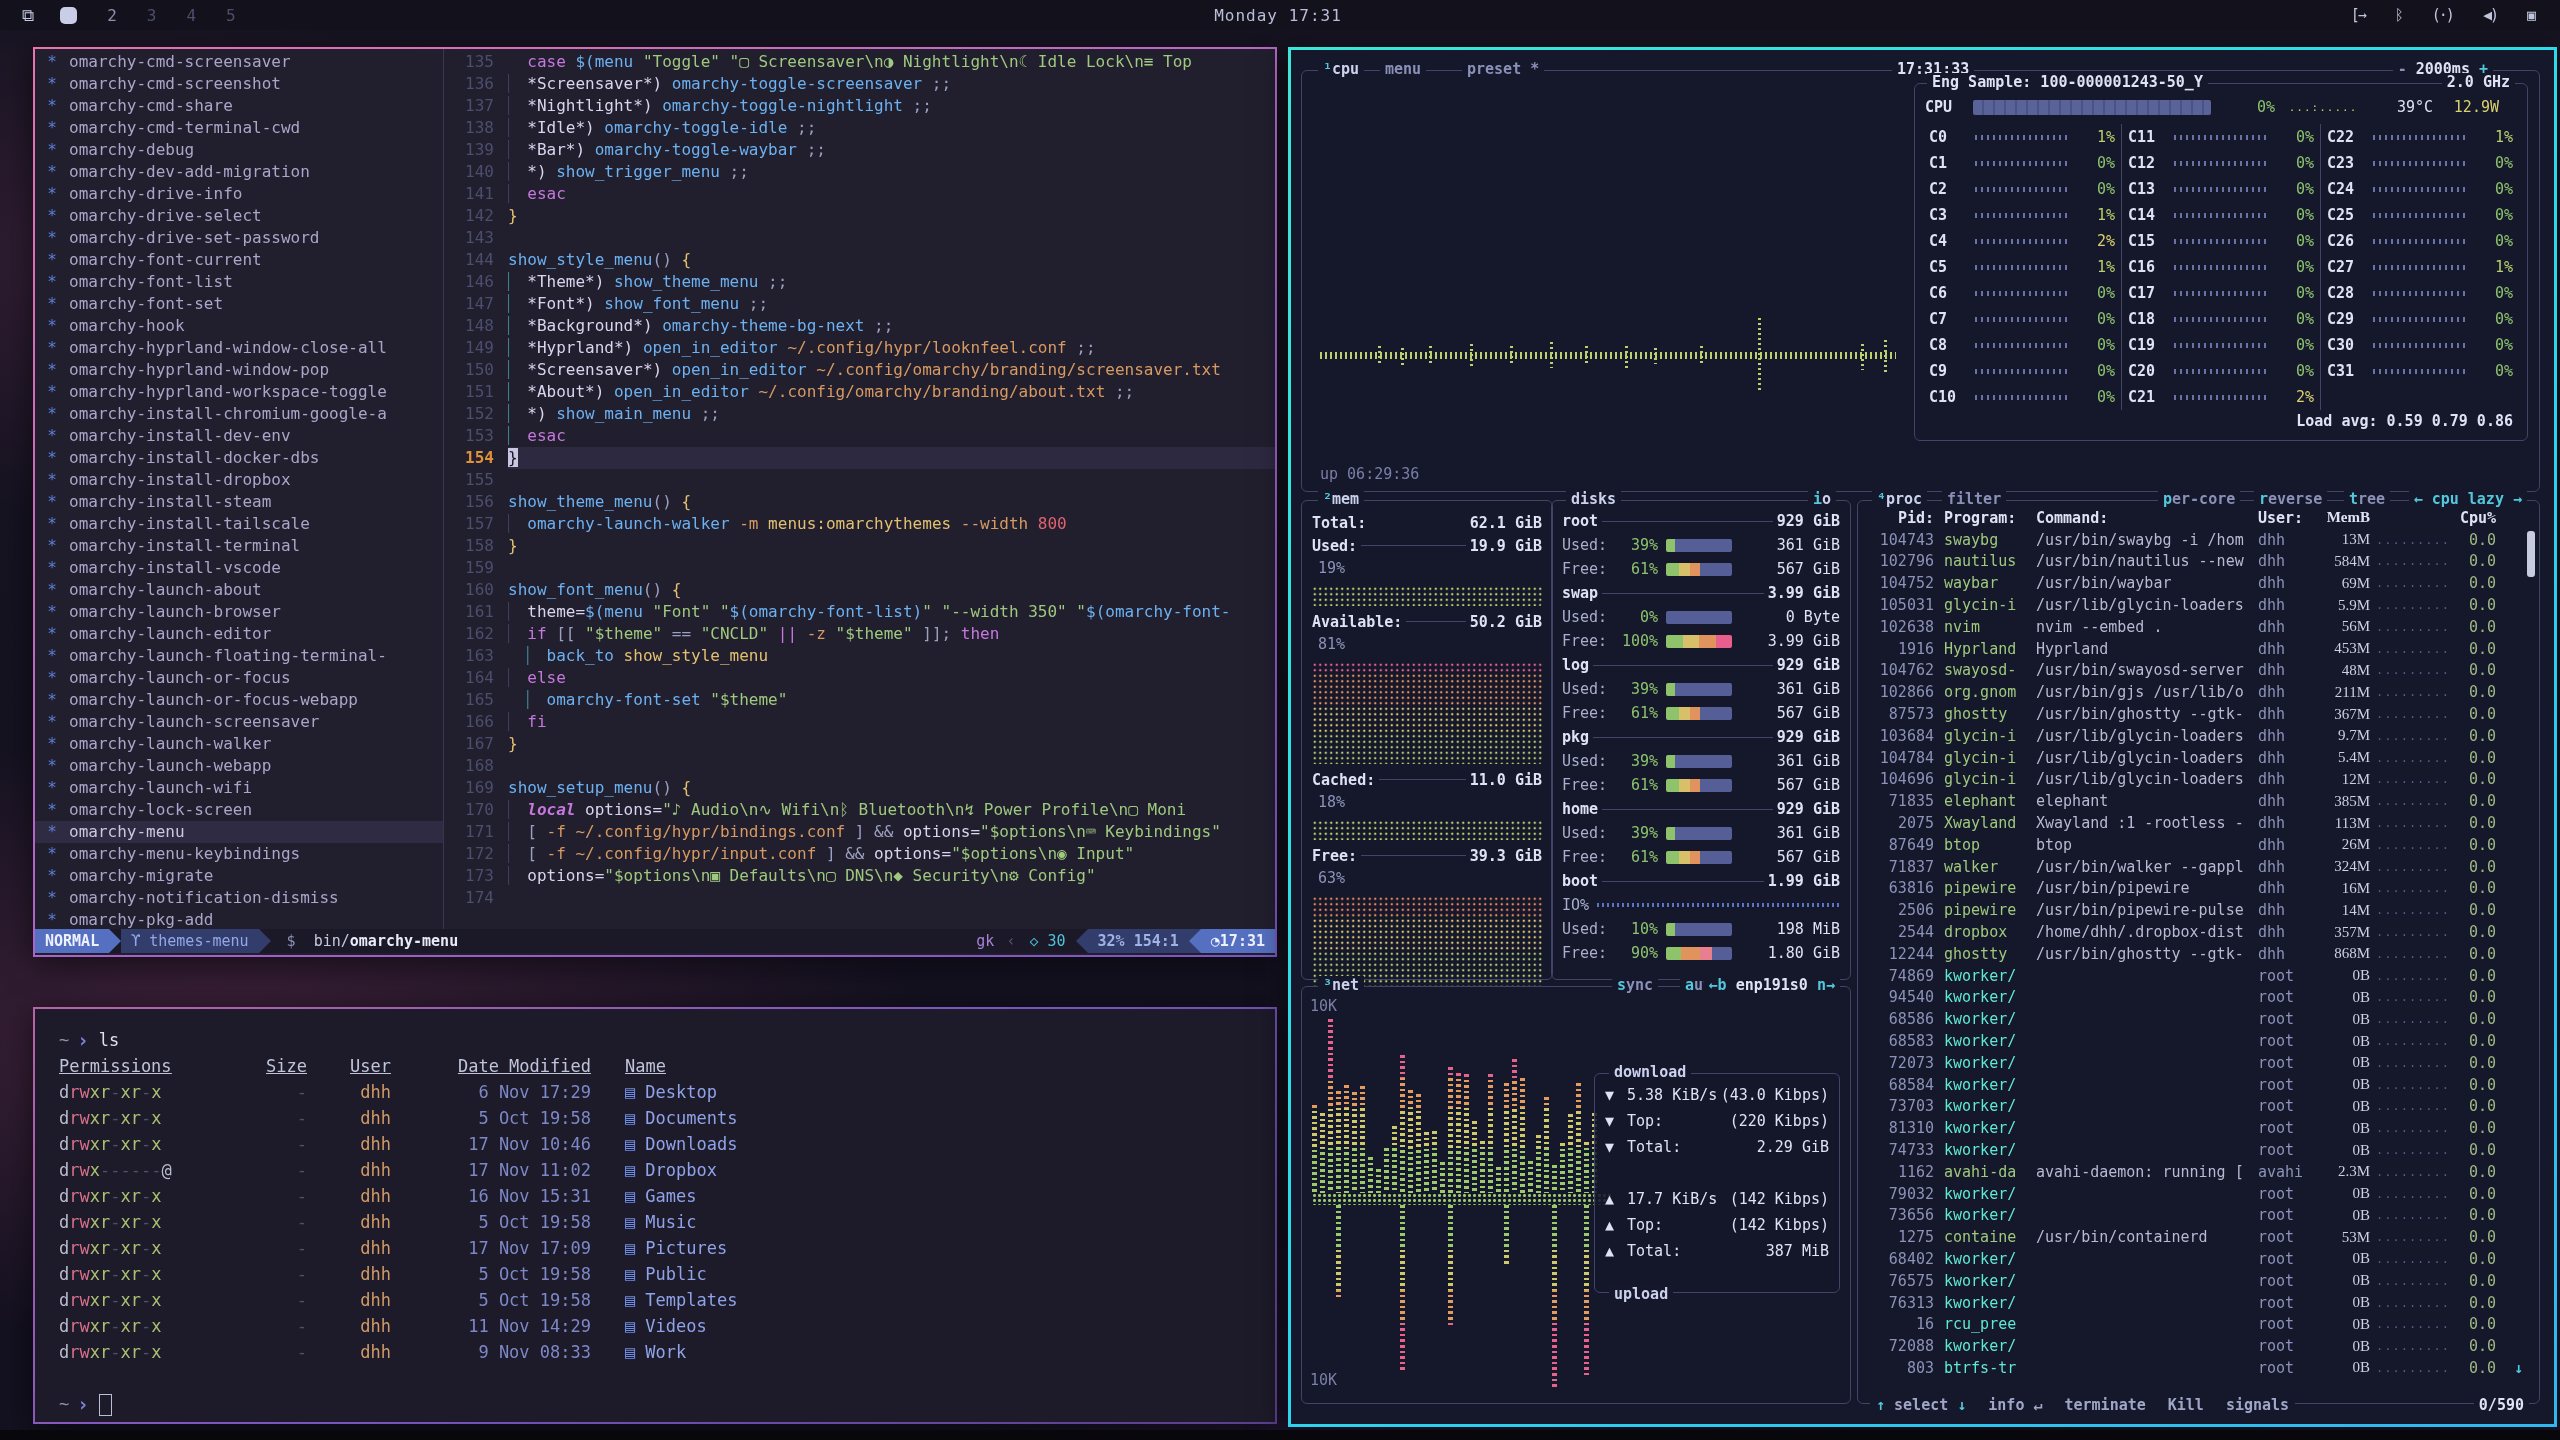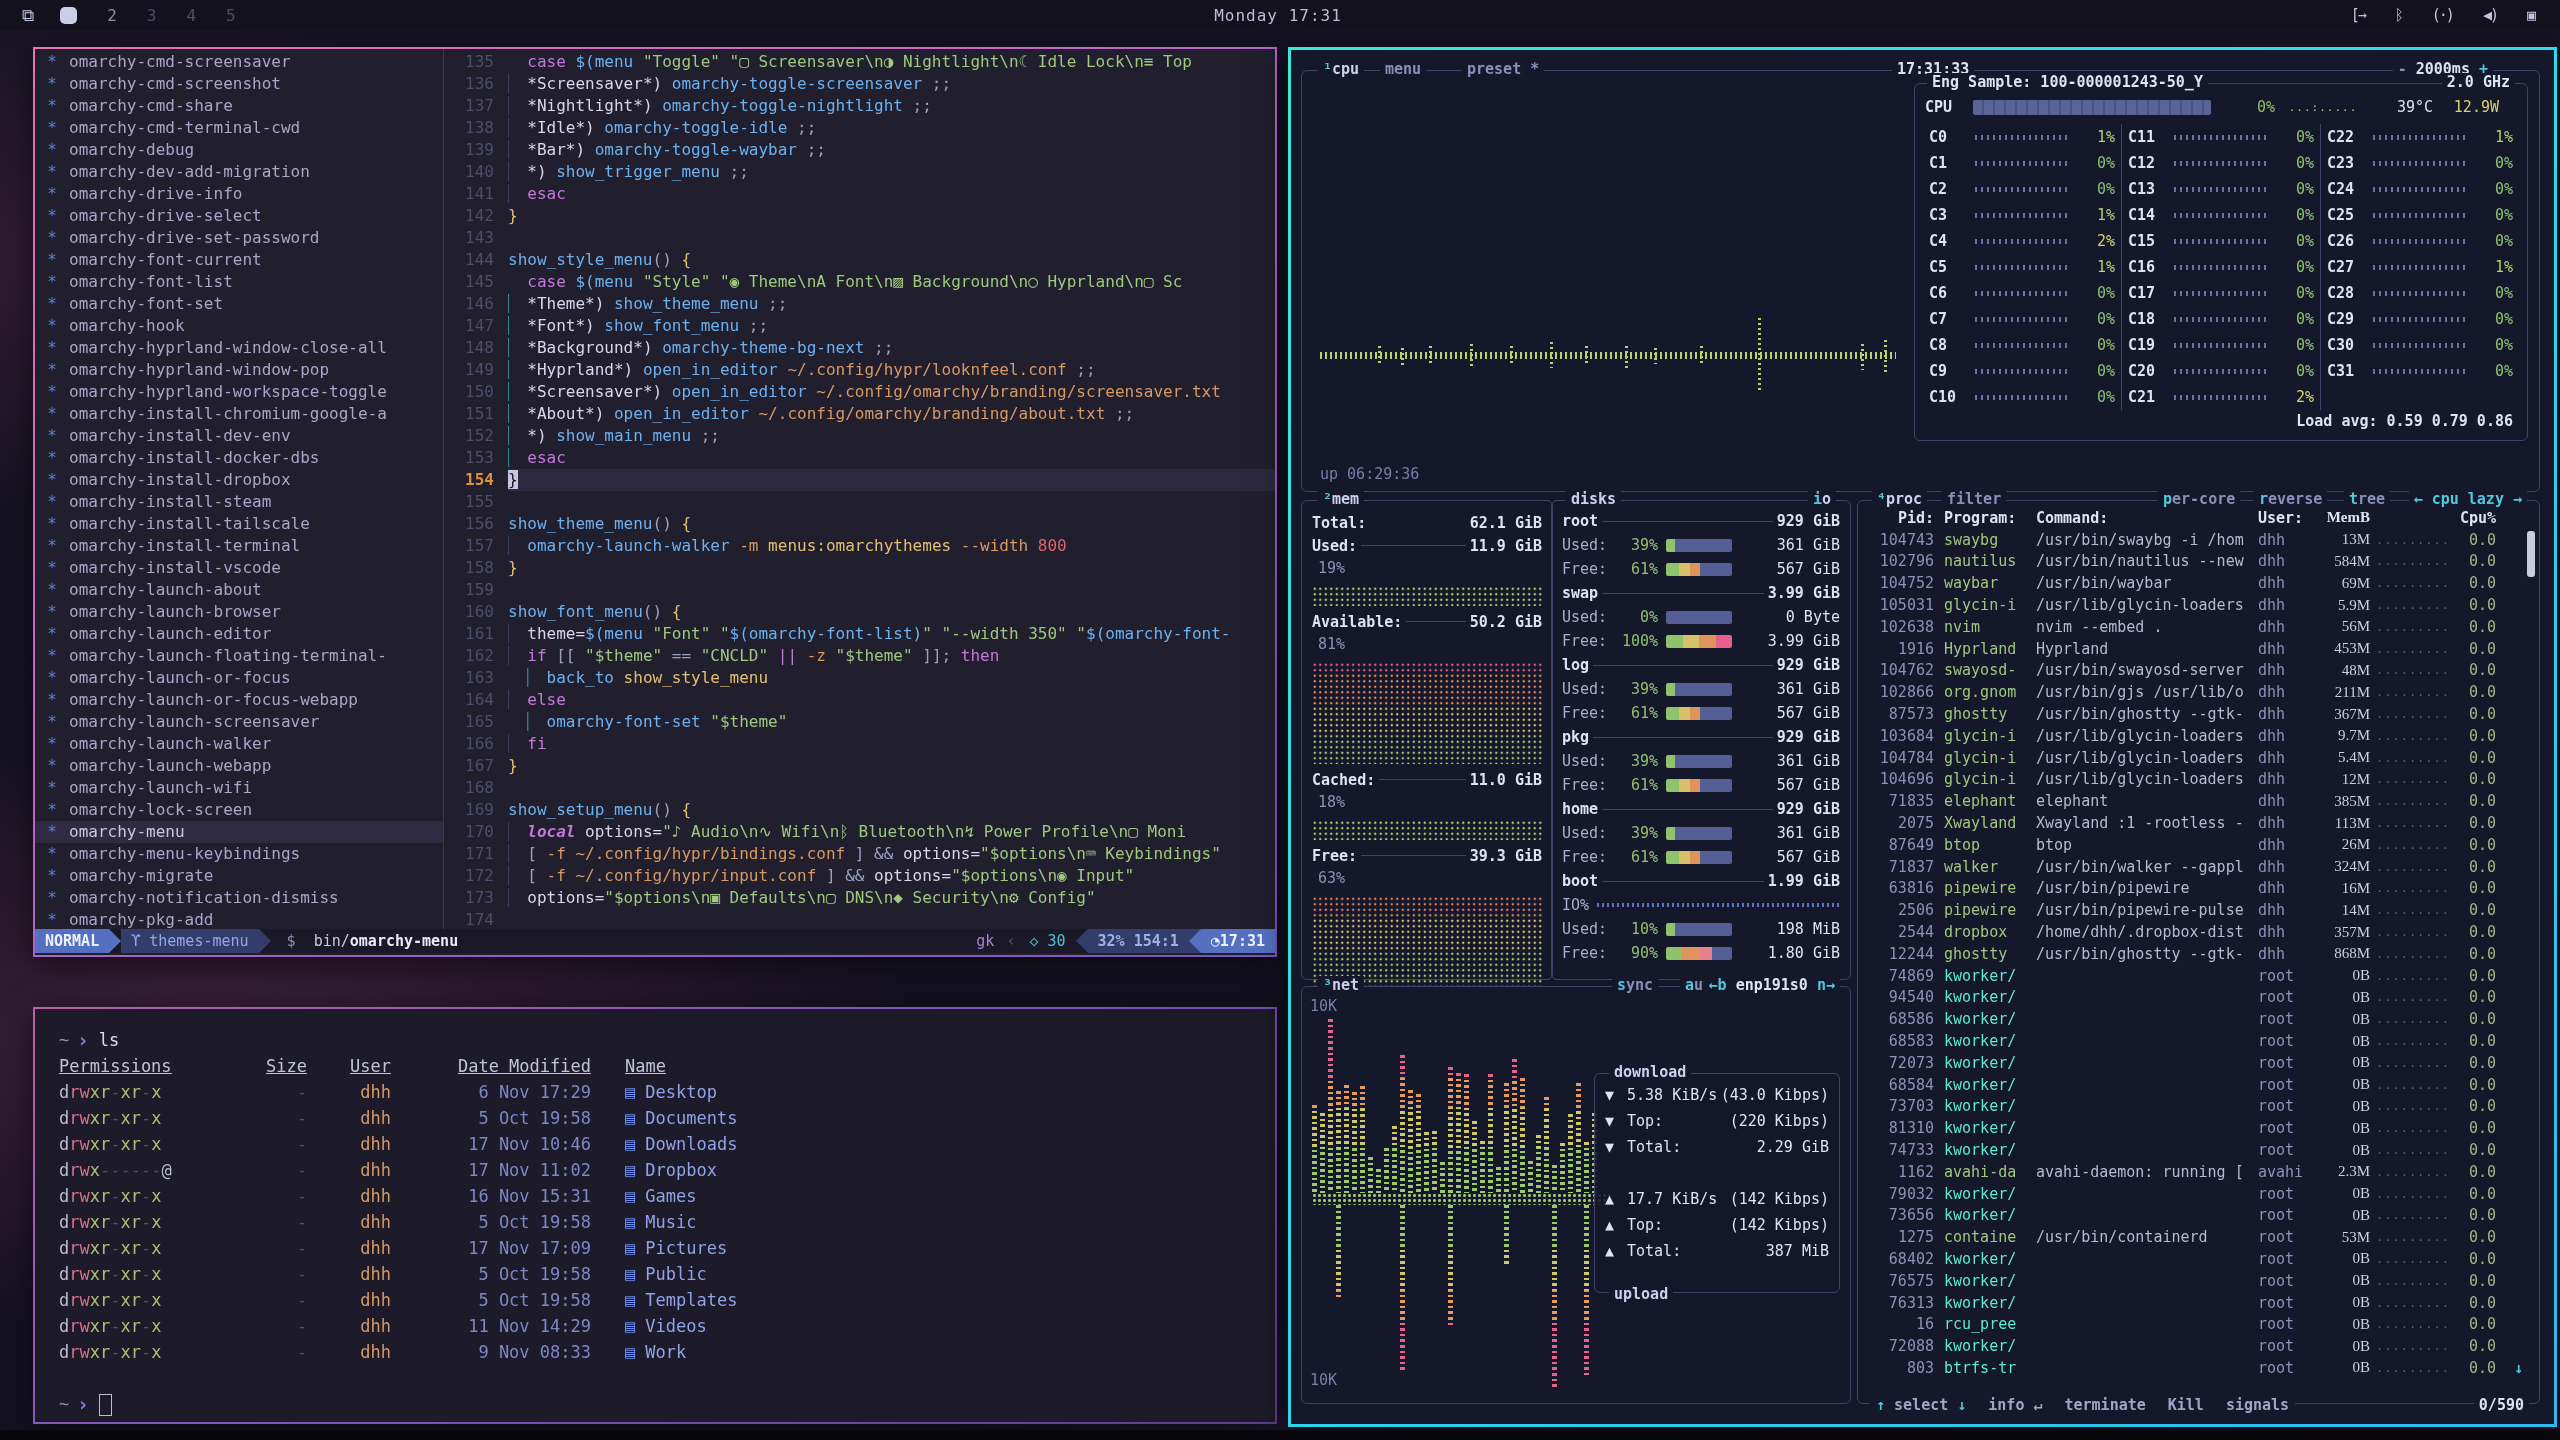--- a/index.html
+++ b/index.html
@@ -252,21 +252,20 @@
           <div class="code-line"><span class="lnum">135</span><span class="lbody"><span class="c-ind">  </span><span class="c-kw">case </span><span class="c-fn">$(menu </span><span class="c-str">"Toggle" "▢ Screensaver\n◑ Nightlight\n☾ Idle Lock\n≡ Top</span></span></div>
           <div class="code-line"><span class="lnum">136</span><span class="lbody"><span class="c-gdg">▏</span><span class="c-ind"> </span><span class="c-pat">*Screensaver*)</span><span class="c-fn"> omarchy-toggle-screensaver</span><span class="c-op"> ;;</span></span></div>
           <div class="code-line"><span class="lnum">137</span><span class="lbody"><span class="c-gdg">▏</span><span class="c-ind"> </span><span class="c-pat">*Nightlight*)</span><span class="c-fn"> omarchy-toggle-nightlight</span><span class="c-op"> ;;</span></span></div>
           <div class="code-line"><span class="lnum">138</span><span class="lbody"><span class="c-gdg">▏</span><span class="c-ind"> </span><span class="c-pat">*Idle*)</span><span class="c-fn"> omarchy-toggle-idle</span><span class="c-op"> ;;</span></span></div>
           <div class="code-line"><span class="lnum">139</span><span class="lbody"><span class="c-gdg">▏</span><span class="c-ind"> </span><span class="c-pat">*Bar*)</span><span class="c-fn"> omarchy-toggle-waybar</span><span class="c-op"> ;;</span></span></div>
           <div class="code-line"><span class="lnum">140</span><span class="lbody"><span class="c-gdg">▏</span><span class="c-ind"> </span><span class="c-pat">*)</span><span class="c-fn"> show_trigger_menu</span><span class="c-op"> ;;</span></span></div>
           <div class="code-line"><span class="lnum">141</span><span class="lbody"><span class="c-gdg">▏</span><span class="c-ind"> </span><span class="c-kw">esac</span></span></div>
           <div class="code-line"><span class="lnum">142</span><span class="lbody"><span class="c-brace">}</span></span></div>
           <div class="code-line"><span class="lnum">143</span><span class="lbody"></span></div>
           <div class="code-line"><span class="lnum">144</span><span class="lbody"><span class="c-fn">show_style_menu</span><span class="c-op">()</span><span class="c-brace"> {</span></span></div>
-          <div class="code-line"><span class="lnum">145</span><span class="lbody"><span class="c-ind">  </span><span class="c-kw">case </span><span class="c-fn">$(menu </span><span class="c-str">"Style" "◉ Theme\nA Font\n▨ Background\n◯ Hyprland\n▢ Sc</span></span></div>
           <div class="code-line"><span class="lnum">146</span><span class="lbody"><span class="c-gdt">▏</span><span class="c-ind"> </span><span class="c-pat">*Theme*)</span><span class="c-fn"> show_theme_menu</span><span class="c-op"> ;;</span></span></div>
           <div class="code-line"><span class="lnum">147</span><span class="lbody"><span class="c-gdt">▏</span><span class="c-ind"> </span><span class="c-pat">*Font*)</span><span class="c-fn"> show_font_menu</span><span class="c-op"> ;;</span></span></div>
           <div class="code-line"><span class="lnum">148</span><span class="lbody"><span class="c-gdt">▏</span><span class="c-ind"> </span><span class="c-pat">*Background*)</span><span class="c-fn"> omarchy-theme-bg-next</span><span class="c-op"> ;;</span></span></div>
           <div class="code-line"><span class="lnum">149</span><span class="lbody"><span class="c-gdt">▏</span><span class="c-ind"> </span><span class="c-pat">*Hyprland*)</span><span class="c-fn"> open_in_editor</span><span class="c-path"> ~/.config/hypr/looknfeel.conf</span><span class="c-op"> ;;</span></span></div>
           <div class="code-line"><span class="lnum">150</span><span class="lbody"><span class="c-gdt">▏</span><span class="c-ind"> </span><span class="c-pat">*Screensaver*)</span><span class="c-fn"> open_in_editor</span><span class="c-path"> ~/.config/omarchy/branding/screensaver.txt</span></span></div>
           <div class="code-line"><span class="lnum">151</span><span class="lbody"><span class="c-gdt">▏</span><span class="c-ind"> </span><span class="c-pat">*About*)</span><span class="c-fn"> open_in_editor</span><span class="c-path"> ~/.config/omarchy/branding/about.txt</span><span class="c-op"> ;;</span></span></div>
           <div class="code-line"><span class="lnum">152</span><span class="lbody"><span class="c-gdt">▏</span><span class="c-ind"> </span><span class="c-pat">*)</span><span class="c-fn"> show_main_menu</span><span class="c-op"> ;;</span></span></div>
           <div class="code-line"><span class="lnum">153</span><span class="lbody"><span class="c-gdt">▏</span><span class="c-ind"> </span><span class="c-kw">esac</span></span></div>
           <div class="code-line cur"><span class="lnum">154</span><span class="lbody"><span class="c-cur">}</span></span></div>
           <div class="code-line"><span class="lnum">155</span><span class="lbody"></span></div>
@@ -546,21 +545,21 @@
               </div>
             </div>
           <div class="loadavg"><span>Load avg:</span><span>&nbsp;</span><span>0.59 0.79 0.86</span></div>
         </div>
       </div>
 
       <div class="panel" id="mem-box">
         <span class="legend" style="left:16px"><span class="lg-sup">²</span><span class="lg-title">mem</span></span>
         <div class="mem-pad" id="mem-rows">
             <div class="mrow"><span class="m-label">Total:</span><div class="m-line" style="border-top: none;"></div><span class="m-val">62.1 GiB</span></div>
-            <div class="mrow"><span class="m-label">Used:</span><div class="m-line"></div><span class="m-val">11.9 GiB</span></div>
+            <div class="mrow"><span class="m-label">Used:</span><div class="m-line"></div><span class="m-val">19.9 GiB</span></div>
             <div class="m-pct">19%</div>
             <div class="mgraph g-used"></div>
             <div class="mrow"><span class="m-label">Available:</span><div class="m-line"></div><span class="m-val">50.2 GiB</span></div>
             <div class="m-pct">81%</div>
             <div class="mgraph g-avail"></div>
             <div class="mrow"><span class="m-label">Cached:</span><div class="m-line"></div><span class="m-val">11.0 GiB</span></div>
             <div class="m-pct">18%</div>
             <div class="mgraph g-cached"></div>
             <div class="mrow"><span class="m-label">Free:</span><div class="m-line"></div><span class="m-val">39.3 GiB</span></div>
             <div class="m-pct">63%</div>

